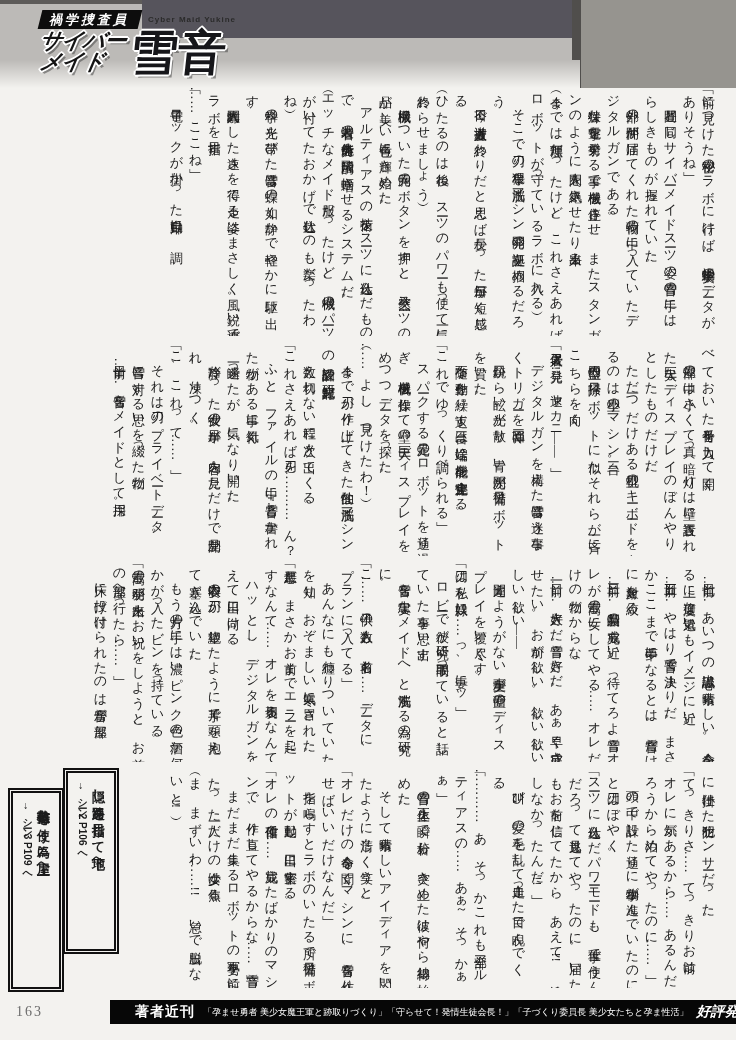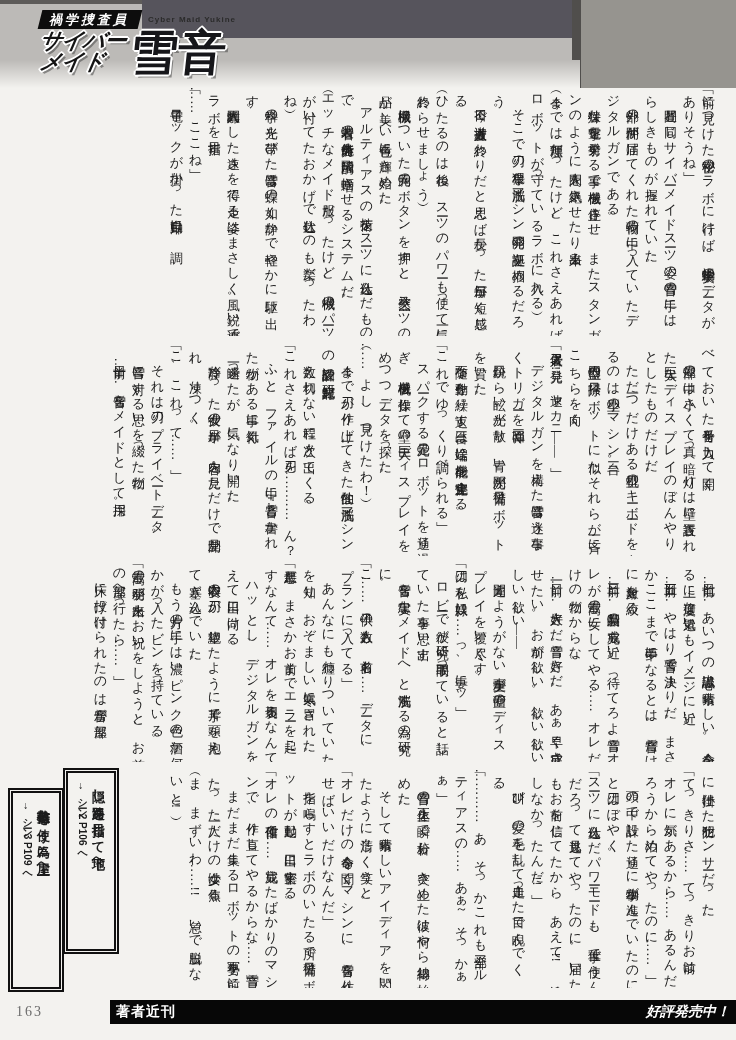--- a/index.html
+++ b/index.html
@@ -40,21 +40,21 @@
           display:flex;justify-content:center;padding:6px 1px;
           font-family:"Liberation Sans","DejaVu Sans",sans-serif;}
   #choice1{left:63px;top:768px;width:56px;height:186px;}
   #choice2{left:8px;top:788px;width:56px;height:204px;}
   .choice-inner{writing-mode:vertical-rl;text-orientation:mixed;}
   .choice-label{font-weight:700;font-size:13px;letter-spacing:1px;}
   .choice-target{font-weight:700;font-size:10px;letter-spacing:0;margin-top:2px;}
   
   .pageno{position:absolute;left:16px;top:1004px;font-size:14px;color:#6b6b6b;letter-spacing:2px;}
   .footer{position:absolute;left:110px;top:1000px;width:626px;height:24px;background:#070707;
-          color:#fff;display:flex;align-items:center;gap:8px;padding:0 6px;box-sizing:border-box;
+          color:#fff;display:flex;align-items:center;gap:8px;padding:0 25px;box-sizing:border-box;
           white-space:nowrap;overflow:hidden;
           font-family:"Liberation Sans","DejaVu Sans",sans-serif;}
   .footer-lead{font-weight:bold;font-size:14px;letter-spacing:1px;}
   .footer-titles{font-size:9px;letter-spacing:0;}
   .footer-tail{font-weight:bold;font-style:italic;font-size:14px;margin-left:auto;}
 </style>
 </head>
 <body>
 
 <div class="page">
@@ -165,16 +165,17 @@
     <div class="choice-inner">
       <div class="choice-label">救難信号を使う為に屋上へ</div>
       <div class="choice-target">→シーン3 P109へ</div>
     </div>
   </div>
 
   <div class="pageno">163</div>
 
   <div class="footer">
     <span class="footer-lead">著者近刊</span>
+    <span class="footer-titles">「孕ませ勇者 美少女魔王軍と跡取りづくり」「守らせて！発情生徒会長！」「子づくり委員長 美少女たちと孕ま性活」</span>
     <span class="footer-tail">好評発売中！</span>
   </div>
 
 </div>
 
 </body></html>

